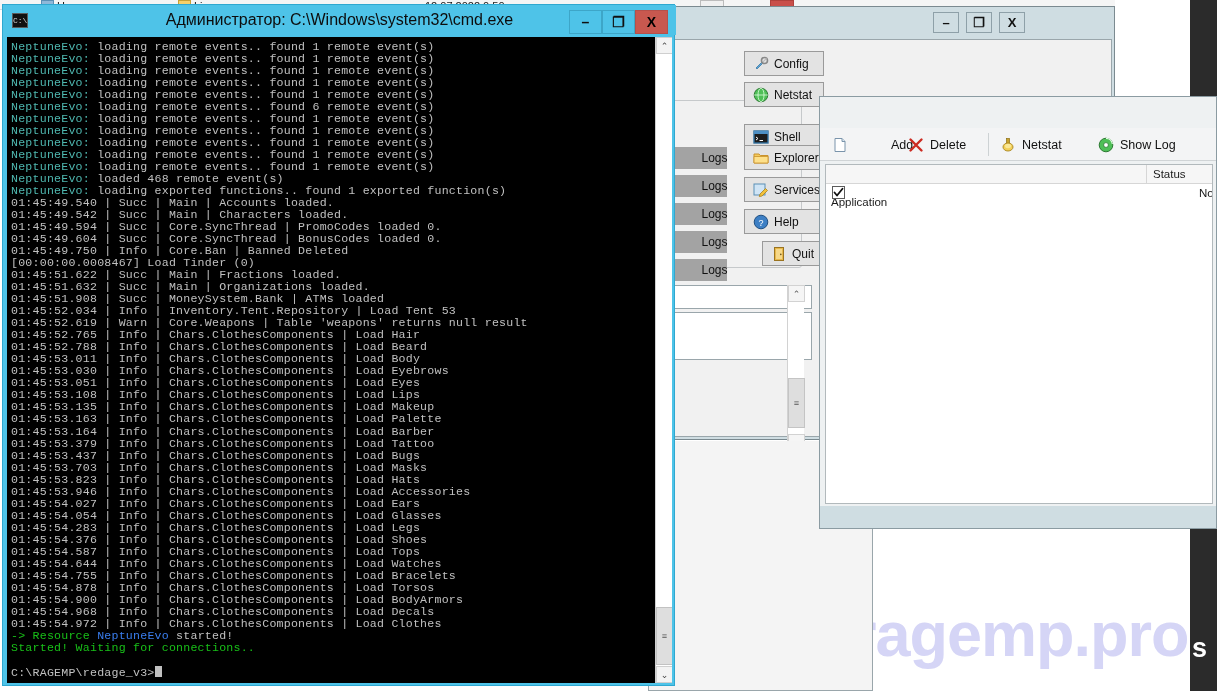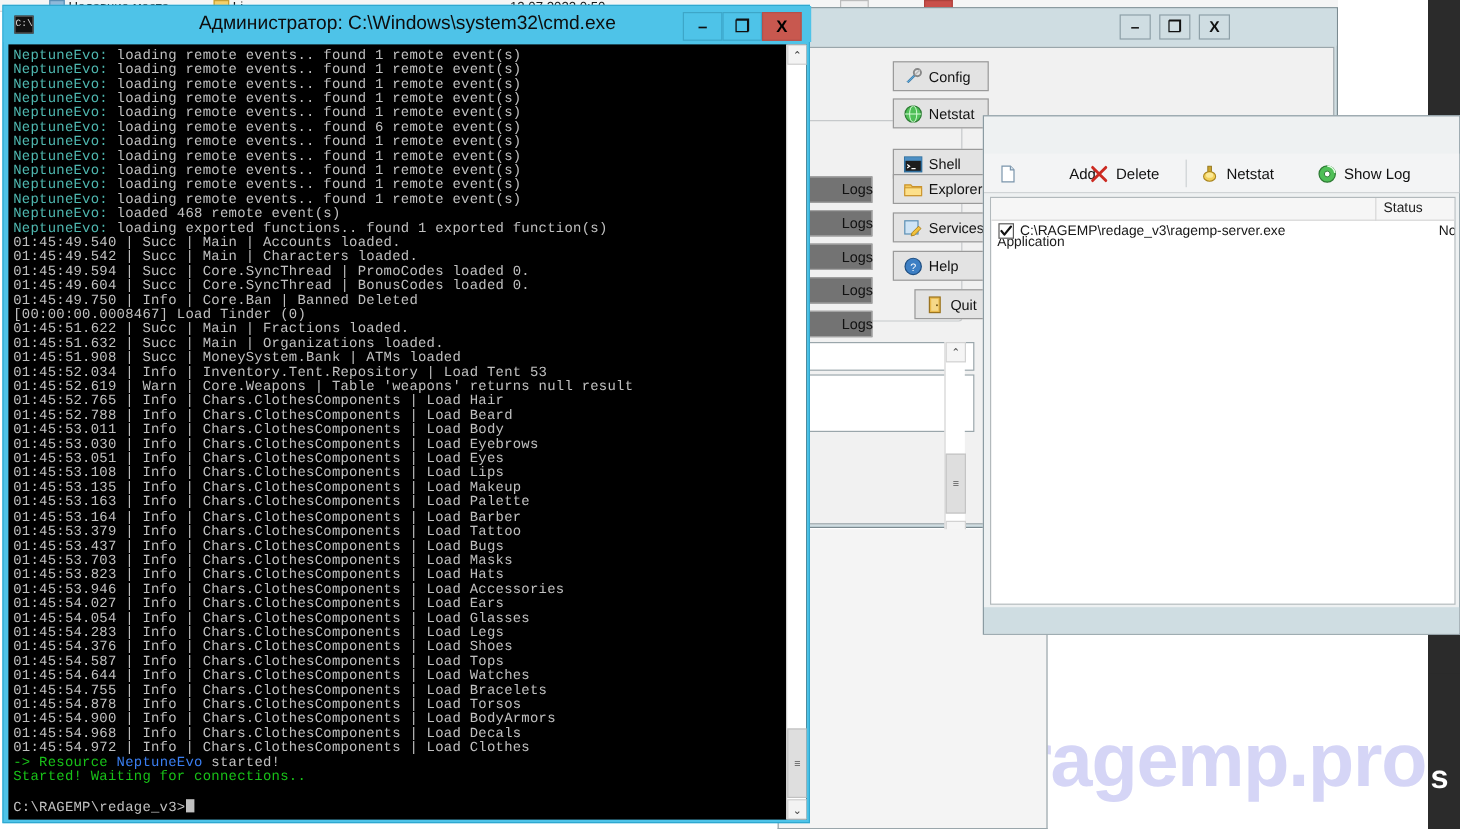--- a/index.html
+++ b/index.html
@@ -145,21 +145,21 @@
     width: 140px; height: 168px;
     border: 1px solid #c6c9cb;
     border-radius: 3px;
     box-sizing: border-box;
     background: #f1f1f1;
   }
   .logs-btn {
     position: absolute;
     left: 20px;
     width: 53px; height: 22px;
-    background: #737373;
+    background: #a3a3a3;
     border: 1px solid #a3a3a3;
     box-sizing: border-box;
     display: flex; align-items: center; justify-content: center;
     font-size: 12px; color: #111;
     font-family: "Liberation Sans", sans-serif;
     padding-left: 28px;
   }
   .side-btn {
     position: absolute;
     left: 90px;
@@ -597,21 +597,20 @@
       <div class="roc-list-header">
         <div class="roc-col app">Application</div>
         <div class="roc-col status">Status</div>
       </div>
       <div class="roc-row">
         <div class="chk">
           <svg width="11" height="11" viewBox="0 0 11 11">
             <path d="M1.5 5.5 L4 8.5 L9.5 1.8" fill="none" stroke="#111111" stroke-width="1.8" stroke-linecap="round" stroke-linejoin="round"></path>
           </svg>
         </div>
-        <div class="app-path">C:\RAGEMP\redage_v3\ragemp-server.exe</div>
         <div class="status-val">Not running</div>
       </div>
     </div>
 
     <div class="roc-statusbar"></div>
   </div>
 
   <div class="cmd-window">
     <div class="cmd-title">
       <div class="cmd-icon">C:\</div>

